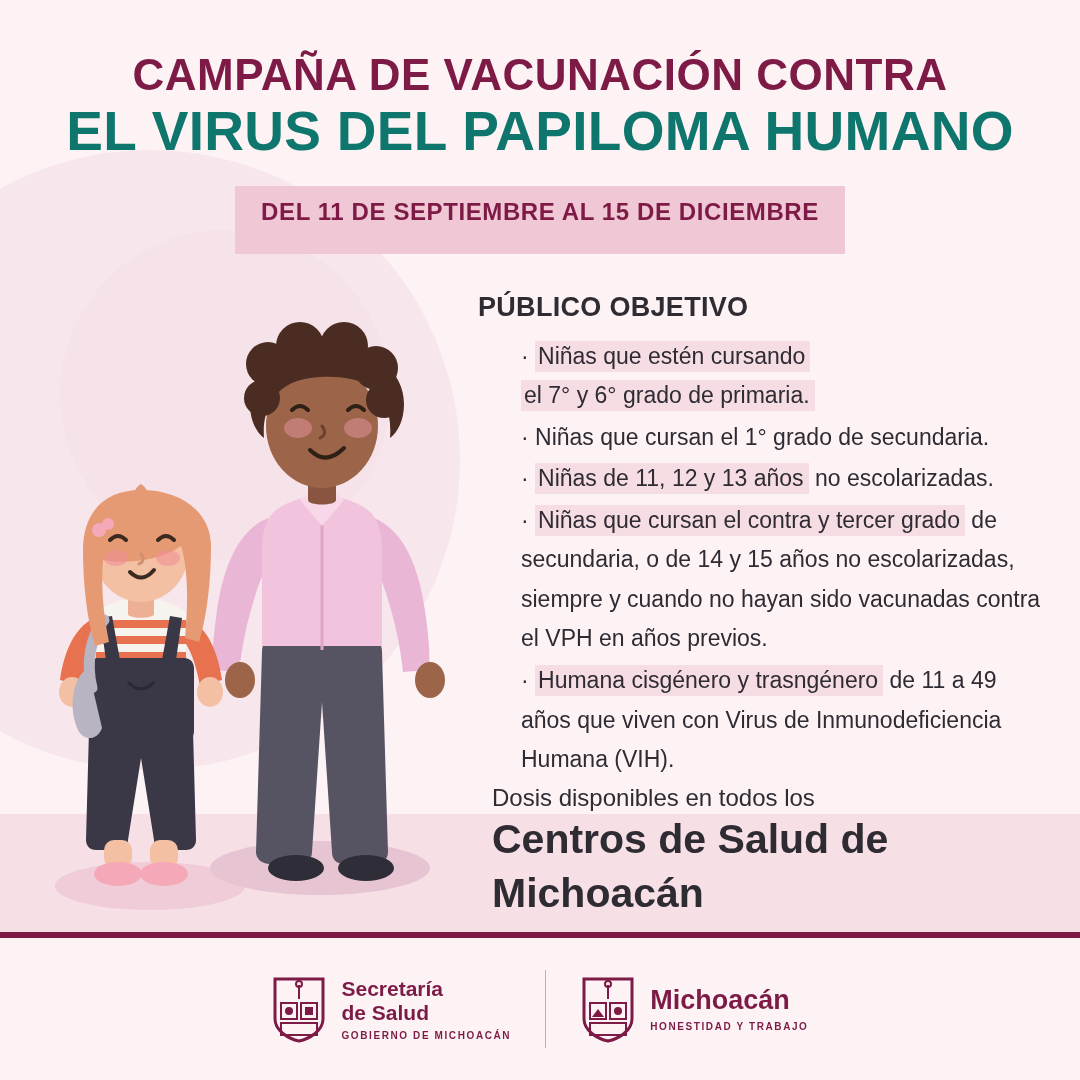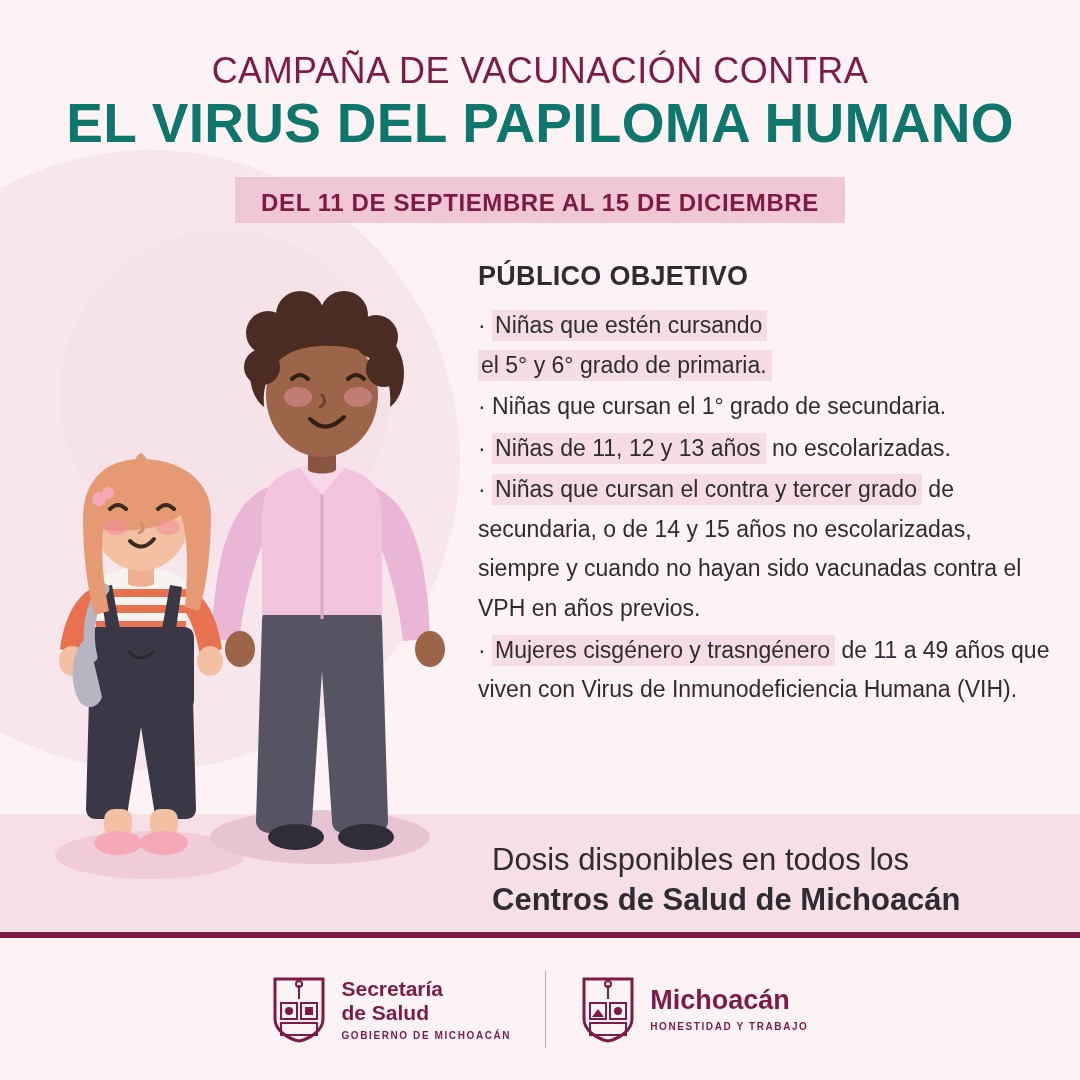--- a/index.html
+++ b/index.html
@@ -35,42 +35,42 @@
 
   
   .header {
     position: relative;
     z-index: 3;
     padding-top: 52px;
     text-align: center;
   }
   .title-line1 {
     color: #7d1b46;
-    font-weight: normal;
-    font-size: 36px;
+    font-weight: bold;
+    font-size: 44px;
     letter-spacing: 0.5px;
     line-height: 1.05;
   }
   .title-line2 {
     color: #0f766e;
     font-weight: bold;
     font-size: 55px;
     letter-spacing: 0.3px;
     line-height: 1.08;
     margin-top: 4px;
   }
   .date-band {
     display: inline-block;
     margin-top: 24px;
     background: #f0c7d4;
     color: #7d1b46;
     font-weight: bold;
     font-size: 24px;
     letter-spacing: 0.6px;
-    padding: 12px 26px 6px 26px;
+    padding: 12px 26px 28px 26px;
   }
 
   
   .content {
     position: relative;
     z-index: 3;
     display: flex;
     margin-top: 14px;
     height: 640px;
   }
@@ -92,20 +92,21 @@
     font-size: 27px;
     letter-spacing: 0.3px;
     margin-bottom: 14px;
   }
   ul.bullets { list-style: none; }
   ul.bullets li {
     color: #2e2b33;
     font-size: 23px;
     line-height: 1.72;
     margin-bottom: 2px;
+    margin-left: 43px;
   }
   .hl {
     background: #f6dde4;
     padding: 2px 5px 3px 3px;
     box-decoration-break: clone;
     -webkit-box-decoration-break: clone;
   }
   .dot { color: #2e2b33; }
 
   
@@ -115,22 +116,22 @@
     width: 1080px; height: 118px;
     background: #f7dfe6;
     z-index: 1;
   }
   .band-text {
     position: absolute;
     left: 492px; bottom: 160px;
     z-index: 4;
     color: #2e2b33;
   }
-  .band-text .l1 { font-size: 31px; line-height: 1.25; }
-  .band-text .l2 { font-size: 31px; font-weight: bold; line-height: 1.3; }
+  .band-text .l1 { font-size: 24px; line-height: 1.25; }
+  .band-text .l2 { font-size: 41px; font-weight: bold; line-height: 1.3; }
 
   
   .footer {
     position: absolute;
     left: 0; bottom: 0;
     width: 1080px; height: 148px;
     background: #fdf3f5;
     border-top: 6px solid #7d1b46;
     z-index: 5;
     display: flex;
@@ -278,37 +279,37 @@
         <circle cx="108" cy="256" r="6" fill="#f5a9b8"></circle>
       </svg>
     </div>
 
     <div class="right-col">
       <div class="section-title">PÚBLICO OBJETIVO</div>
       <ul class="bullets">
         <li>
           <span class="dot">·</span>
           <span class="hl">Niñas que estén cursando</span><br>
-          <span class="hl">el 5° y 6° grado de primaria.</span>
+          <span class="hl">el 7° y 6° grado de primaria.</span>
         </li>
         <li>
           <span class="dot">·</span>
           <span>Niñas que cursan el 1° grado de secundaria.</span>
         </li>
         <li>
           <span class="dot">·</span>
           <span class="hl">Niñas de 11, 12 y 13 años</span><span> no escolarizadas.</span>
         </li>
         <li>
           <span class="dot">·</span>
           <span class="hl">Niñas que cursan el contra y tercer grado</span><span> de secundaria, o de 14 y 15 años no escolarizadas, siempre y cuando no hayan sido vacunadas contra el VPH en años previos.</span>
         </li>
         <li>
           <span class="dot">·</span>
-          <span class="hl">Mujeres cisgénero y trasngénero</span><span> de 11 a 49 años que viven con Virus de Inmunodeficiencia Humana (VIH).</span>
+          <span class="hl">Humana cisgénero y trasngénero</span><span> de 11 a 49 años que viven con Virus de Inmunodeficiencia Humana (VIH).</span>
         </li>
       </ul>
     </div>
   </div>
 
   <div class="band"></div>
   <div class="band-text">
     <div class="l1">Dosis disponibles en todos los</div>
     <div class="l2">Centros de Salud de Michoacán</div>
   </div>

